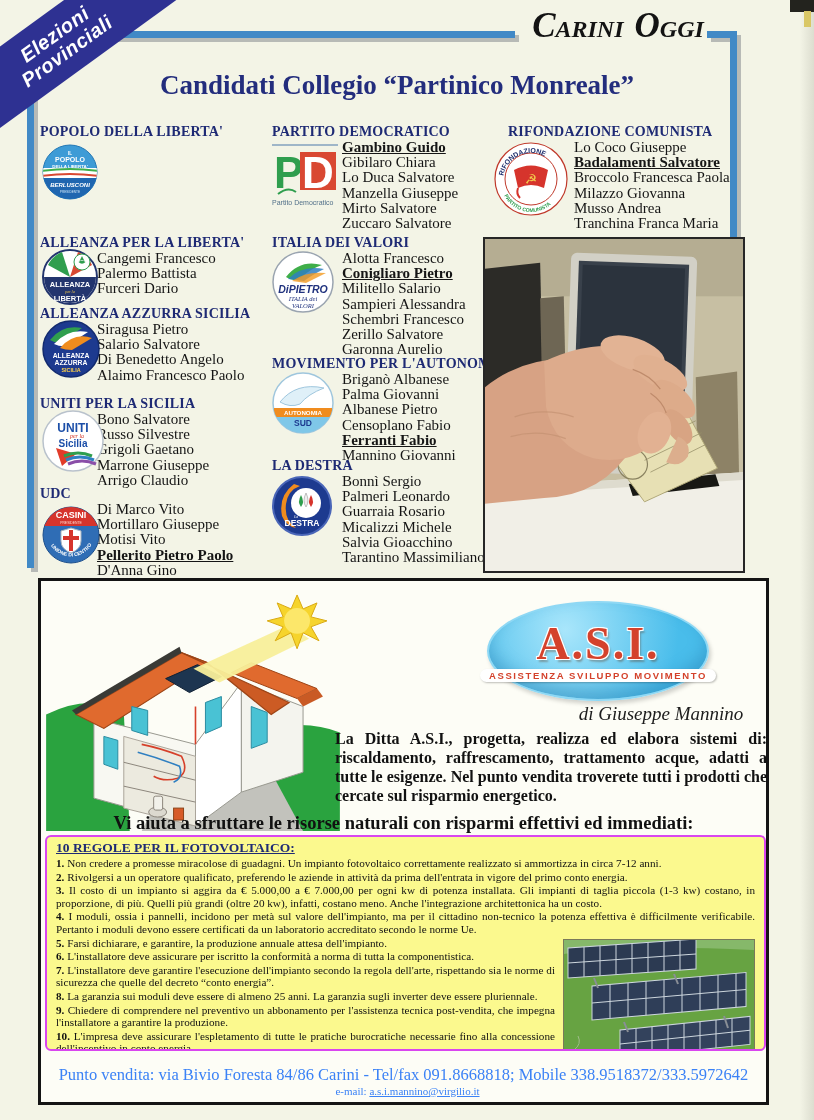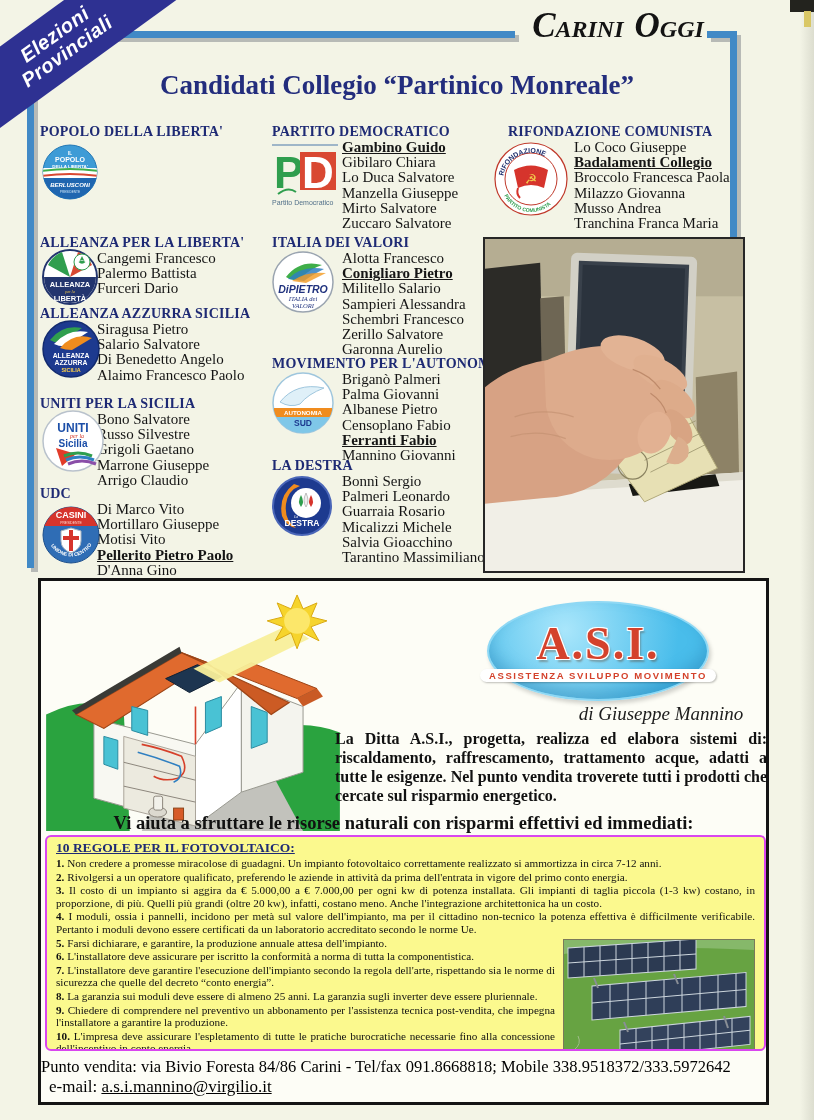--- a/index.html
+++ b/index.html
@@ -64,23 +64,23 @@
   .asi-desc{position:absolute;left:294px;top:148px;width:432px;font-weight:bold;font-size:16px;
             line-height:19px;text-align:justify;text-align-last:left;color:#111;}
   .asi-tagline{position:absolute;left:6px;top:232px;width:713px;text-align:center;
                font-weight:bold;font-size:18.5px;color:#111;}
   .rules-box{position:absolute;left:4px;top:254px;width:699px;height:206px;background:#fbf98e;
              border:2px solid #d946ef;border-radius:6px;padding:3px 9px;overflow:hidden;}
   .rules-title{font-size:13.5px;font-weight:bold;color:#1e2a74;text-decoration:underline;margin-bottom:1px;}
   .rule{font-size:11.2px;line-height:12.6px;margin-bottom:1px;text-align:justify;text-align-last:left;color:#111;}
   .solar-photo{float:right;width:190px;height:120px;margin:2px 0 2px 8px;border:1px solid #7a7a5a;}
   .solar-photo svg{display:block;width:100%;height:100%;}
-  .ad-contact{position:absolute;left:0;right:0;bottom:5px;color:#000000;}
+  .ad-contact{position:absolute;left:0;right:0;bottom:5px;text-align:center;color:#3b82f6;}
   .ad-contact .line1{font-size:16.5px;}
-  .ad-contact .line2{font-size:17px;padding-left:8px;}
+  .ad-contact .line2{font-size:11px;padding-left:8px;}
   .email{text-decoration:underline;}
 </style>
 </head>
 <body>
 
 <div class="page">
 
   <div class="scan-edge"></div>
   <div class="scan-corner"></div>
   <div class="scan-tab"></div>
@@ -277,21 +277,21 @@
   <g clip-path="url(#mpac)">
               <rect x="0" y="40" width="62" height="22" fill="#7fc7e8"></rect>
   <path d="M8 30 Q24 10 52 16 Q36 22 28 32 Q18 36 8 30" fill="#dff0f8" stroke="#9fc6dd"></path>
   <rect x="2" y="36" width="58" height="9" fill="#f08c1e"></rect>
             </g>
   <text x="31" y="43" text-anchor="middle" font-size="6.2" font-family="Liberation Sans" font-weight="bold" fill="#fff">AUTONOMIA</text>
   <text x="31" y="54" text-anchor="middle" font-size="8.5" font-family="Liberation Sans" font-weight="bold" fill="#1d3a8f">SUD</text>
           </svg>
         </div>
         <div class="party-names" style="margin-left: 70px;">
-          <div class="cand">Briganò Palmeri</div>
+          <div class="cand">Briganò Albanese</div>
           <div class="cand">Palma Giovanni</div>
           <div class="cand">Albanese Pietro</div>
           <div class="cand">Censoplano Fabio</div>
           <div class="cand featured">Ferranti Fabio</div>
           <div class="cand">Mannino Giovanni</div>
         </div>
       </div>
       <div class="party" style="left: 272px; top: 458px; width: 212px;">
         <div class="party-header">LA DESTRA</div>
         <div class="party-logo" style="left: 0px; top: 18px; width: 60px; height: 60px;">
@@ -325,21 +325,21 @@
   <text font-size="7" fill="#1d2f6e" font-family="Liberation Sans" font-weight="bold"><textPath href="#rcarc" startOffset="5">RIFONDAZIONE</textPath></text>
   <path id="rcarc2" d="M7 40 A30 30 0 0 0 67 40" fill="none"></path>
   <text font-size="5.2" fill="#2f9e4e" font-family="Liberation Sans" font-weight="bold"><textPath href="#rcarc2" startOffset="14">PARTITO COMUNISTA</textPath></text>
   <path d="M20 28 q17 -9 34 0 l-4 18 q-13 -6 -26 0 Z" fill="#d6342c"></path>
   <path d="M24 46 q-2 6 2 10" stroke="#d6342c" fill="none" stroke-width="2"></path>
   <text x="37" y="42" text-anchor="middle" font-size="14" fill="#f2c84b" font-family="DejaVu Sans">☭</text>
           </svg>
         </div>
         <div class="party-names" style="margin-left: 74px;">
           <div class="cand">Lo Coco Giuseppe</div>
-          <div class="cand featured">Badalamenti Collegio</div>
+          <div class="cand featured">Badalamenti Salvatore</div>
           <div class="cand">Broccolo Francesca Paola</div>
           <div class="cand">Milazzo Giovanna</div>
           <div class="cand">Musso Andrea</div>
           <div class="cand">Tranchina Franca Maria</div>
         </div>
       </div>
     </div>
 
   <div class="ballot-photo">
     <svg viewBox="0 0 262 336" preserveAspectRatio="none">

